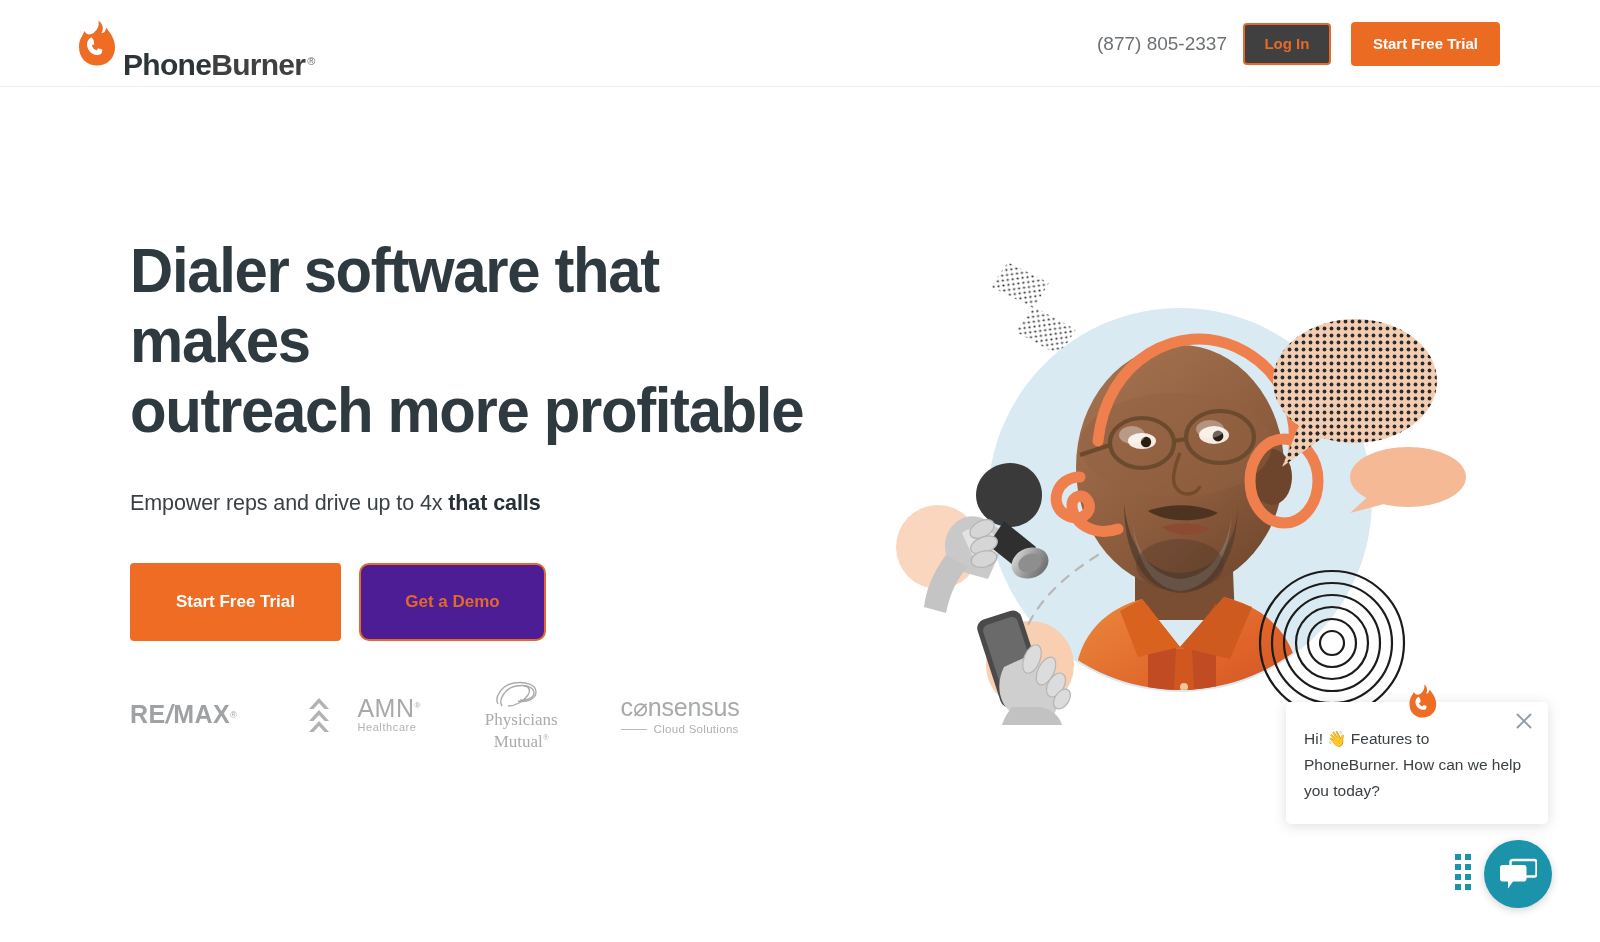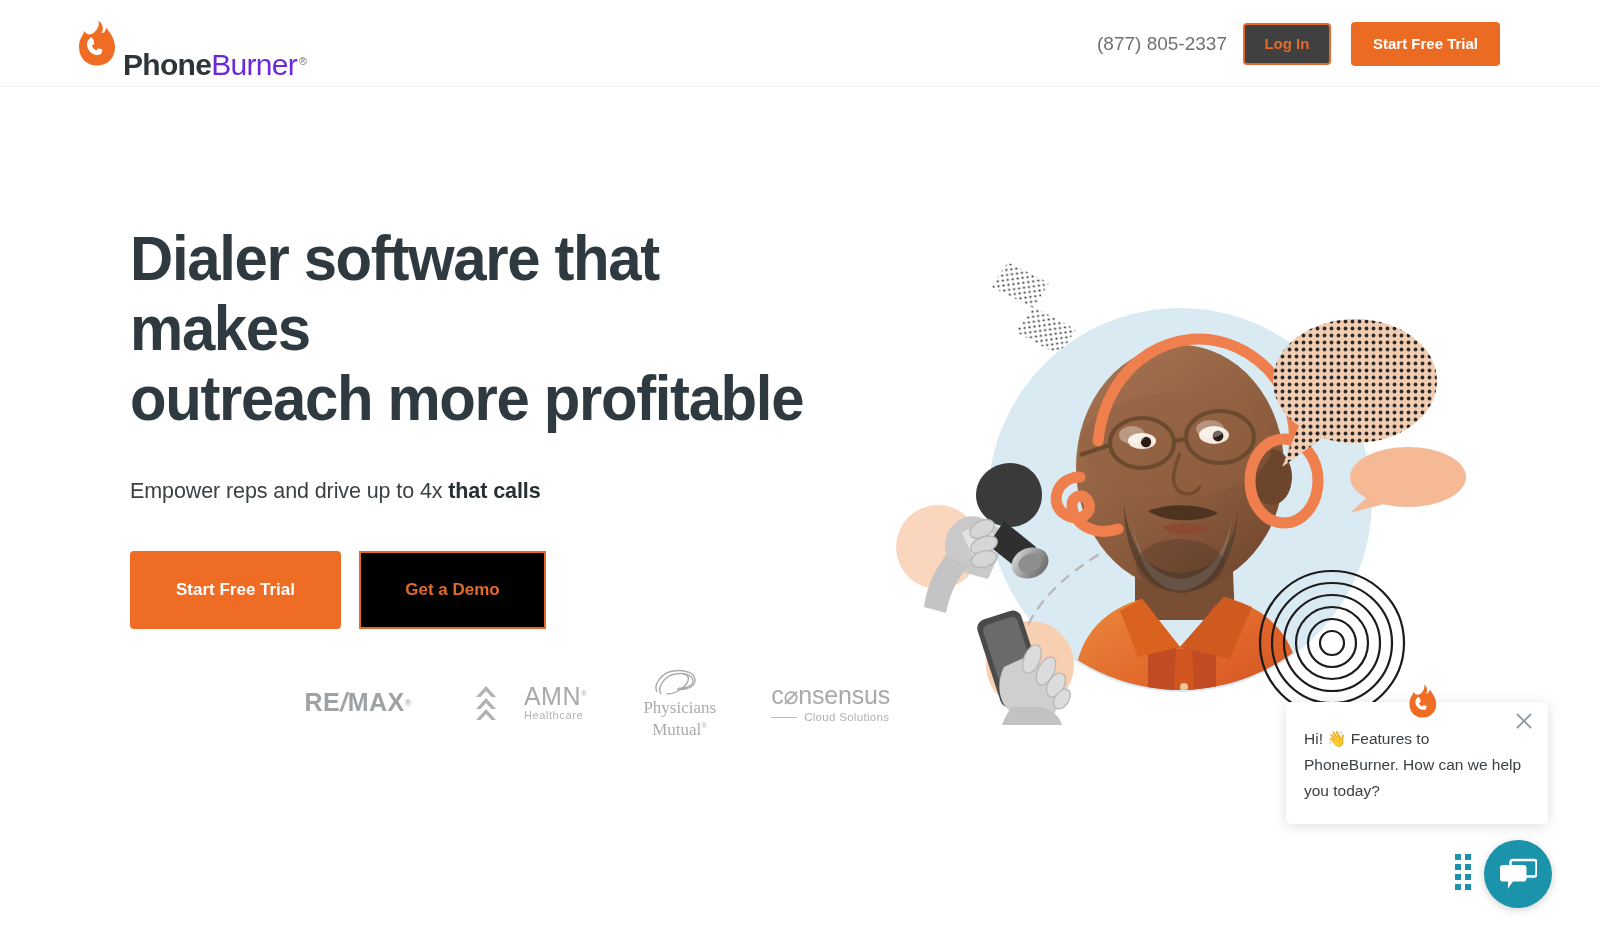--- a/index.html
+++ b/index.html
@@ -18,21 +18,21 @@
     background: #fff; border-bottom: 1px solid #f0f0f0;
     display: flex; align-items: center;
   }
   .logo-wrap { display: flex; align-items: center; margin-left: 78px; }
   .logo-flame { width: 38px; height: 46px; display: block; }
   .logo-text {
     margin-left: 7px; font-size: 30px; letter-spacing: -0.7px;
     color: #2d3538; white-space: nowrap; display: flex; align-items: baseline;
   }
   .logo-text .b1 { font-weight: 700; }
-  .logo-text .b2 { font-weight: 400; color: #6d28d9; margin-top: 44px; }
+  .logo-text .b2 { font-weight: 700; color: #404040; margin-top: 44px; }
   .logo-text .tm { font-size: 11px; margin-left: 2px; position: relative; top: -10px; color: #6d7477; }
 
   .nav { display: flex; align-items: center; margin-left: 34px; gap: 34px; }
   .nav-item {
     display: flex; align-items: center; gap: 8px;
     font-size: 18.5px; color: #7e7e7e; cursor: pointer; white-space: nowrap;
   }
   .chev { width: 13px; height: 8px; display: block; }
 
   .header-right {
@@ -47,47 +47,47 @@
     cursor: pointer; margin-right: 20px;
   }
   .btn-trial-sm {
     height: 44px; padding: 0 22px; border-radius: 4px; border: none;
     background: #ec6b23; color: #fff; font-size: 15px; font-weight: 700;
     display: flex; align-items: center; justify-content: center;
     cursor: pointer; white-space: nowrap;
   }
 
   
-  .hero-left { position: absolute; left: 130px; top: 223px; width: 760px; }
+  .hero-left { position: absolute; left: 130px; top: 235px; width: 760px; }
   .hero-title {
     font-family: "Liberation Sans Narrow", "Liberation Sans", sans-serif;
     font-size: 63px; line-height: 70px; font-weight: 700;
     color: #2e3a40; letter-spacing: -1.4px;
     transform: scaleX(0.95); transform-origin: left center;
   }
   .hero-sub {
     margin-top: 46px; font-size: 21.5px; color: #3a4145; letter-spacing: -0.1px;
   }
   .hero-sub b { font-weight: 700; color: #262f33; }
 
   .cta-row { margin-top: 47px; display: flex; gap: 18px; }
   .btn-primary {
     width: 211px; height: 78px; background: #ef6c24; border: none; border-radius: 4px;
     color: #fff; font-size: 17px; font-weight: 700; cursor: pointer;
     display: flex; align-items: center; justify-content: center;
   }
   .btn-secondary {
-    width: 187px; height: 78px; background: #000000; border: 2px solid #e4692a; border-radius: 0;
+    width: 187px; height: 78px; background: #4c1d95; border: 2px solid #e4692a; border-radius: 10px;
     color: #e0692c; font-size: 17px; font-weight: 700; cursor: pointer;
     display: flex; align-items: center; justify-content: center;
   }
 
   .powering { margin-top: 62px; font-size: 19.5px; color: #333b3f; letter-spacing: -0.1px; }
 
-  .logos-row { margin-top: 38px; display: flex; align-items: center; gap: 0; justify-content: flex-end; }
+  .logos-row { margin-top: 38px; display: flex; align-items: center; gap: 8px; }
   .logo-slot { display: flex; align-items: center; justify-content: flex-start; }
   .remax { font-size: 25px; font-weight: 700; color: #9fa2a4; letter-spacing: 0.5px; }
   .remax .slash { font-style: italic; }
   .remax .tm { font-size: 9px; vertical-align: super; font-weight: 400; }
 
   .amn { display: flex; align-items: center; margin-left: 57px; }
   .amn-mark { width: 34px; height: 38px; }
   .amn-txt { margin-left: 21px; line-height: 1; }
   .amn-name { font-size: 25px; color: #a7a9ab; letter-spacing: 0.5px; font-weight: 400; }
   .amn-name .tm { font-size: 8px; vertical-align: super; }

